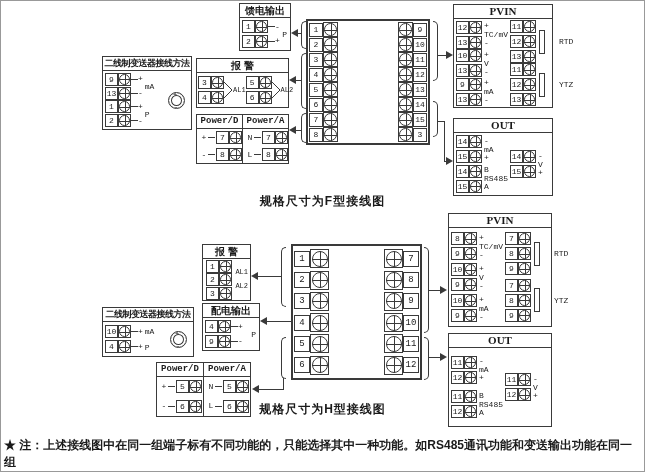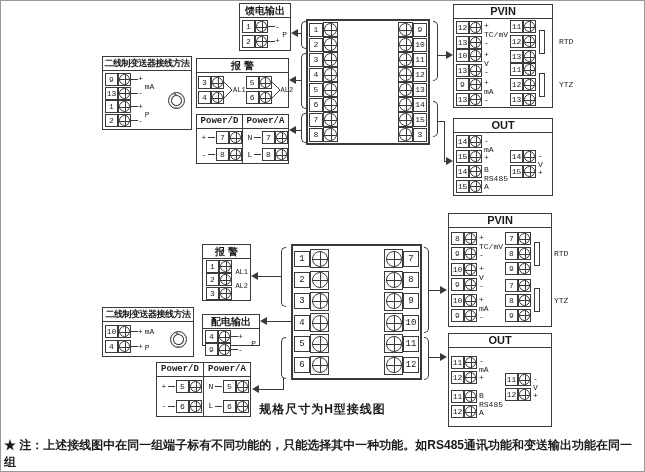--- a/index.html
+++ b/index.html
@@ -3,21 +3,21 @@
 <meta charset="utf-8">
 <style>
   html,body{margin:0;padding:0;background:#fff;}
   .canvas{position:relative;width:645px;height:472px;background:#fff;border:1px solid #999;
           box-sizing:border-box;font-family:"Liberation Sans",sans-serif;color:#1a1a1a;overflow:hidden;}
   .tbox{position:absolute;border:1px solid #3a3a3a;background:#fff;box-sizing:border-box;
         display:flex;flex-direction:column;}
   .bt{border-bottom:1px solid #3a3a3a;text-align:center;font-size:10px;line-height:13px;
       white-space:nowrap;font-weight:bold;flex:0 0 auto;}
   .bt.sm{font-size:9px;letter-spacing:-0.5px;}
-  .bt.io{font-family:Liberation Sans, sans-serif;font-size:11px;}
+  .bt.io{font-family:Liberation Serif, serif;font-size:11px;}
   
   .term{display:inline-flex;align-items:center;flex:0 0 auto;}
   .tnum{border:1px solid #3a3a3a;background:#fff;font-size:8px;min-width:11px;height:11px;
         line-height:11px;text-align:center;font-family:"Liberation Mono",monospace;}
   .screw{border:1px solid #3a3a3a;width:13px;height:13px;display:flex;align-items:center;
          justify-content:center;box-sizing:border-box;background:#fff;}
   .screw i{display:block;width:9px;height:9px;border:1px solid #3a3a3a;border-radius:50%;position:relative;}
   .screw i::before{content:"";position:absolute;left:-1px;right:-1px;top:50%;height:1px;background:#3a3a3a;}
   .screw i::after{content:"";position:absolute;top:-1px;bottom:-1px;left:50%;width:1px;background:#3a3a3a;}
   .tail{display:inline-flex;align-items:center;}
@@ -592,20 +592,21 @@
   <div class="arr-l" style="left:288px;top:125px"></div>
   <div class="br-open-l" style="left:432px;top:20px;height:60px"></div>
   <div class="lh" style="left:437px;top:54px;width:9px"></div>
   <div class="arr-r" style="left:445px;top:50px"></div>
   <div class="br-open-l" style="left:432px;top:100px;height:36px"></div>
   <div class="lh" style="left:437px;top:120px;width:7px"></div>
   <div class="lv" style="left:443px;top:120px;height:41px"></div>
   <div class="lh" style="left:443px;top:160px;width:3px"></div>
   <div class="arr-r" style="left:445px;top:156px"></div>
 
+  <div class="cap" style="top:192px">规格尺寸为F型接线图</div>
 
   <div class="tbox" style="left:201px;top:243px;width:49px;height:57px">
       <div class="bt">报 警</div>
       <div class="alrows">
         <span class="term">
           <span class="tnum">1</span>
           <span class="screw">
             <i></i>
           </span>
         </span>
@@ -657,21 +658,21 @@
         <div class="twlabels">
           <span class="twl">mA</span>
           <span class="twl">P</span>
         </div>
         <span class="twdev">
           <b>+</b>
           <u>-</u>
         </span>
       </div>
     </div>
-  <div class="tbox" style="left:201px;top:313px;width:58px;height:32px">
+  <div class="tbox" style="left:201px;top:302px;width:58px;height:48px">
       <div class="bt">配电输出</div>
       <div class="fdbody">
         <div class="frow">
           <span class="term">
             <span class="tnum">4</span>
             <span class="screw">
               <i></i>
             </span>
           </span>
           <span class="tail">

